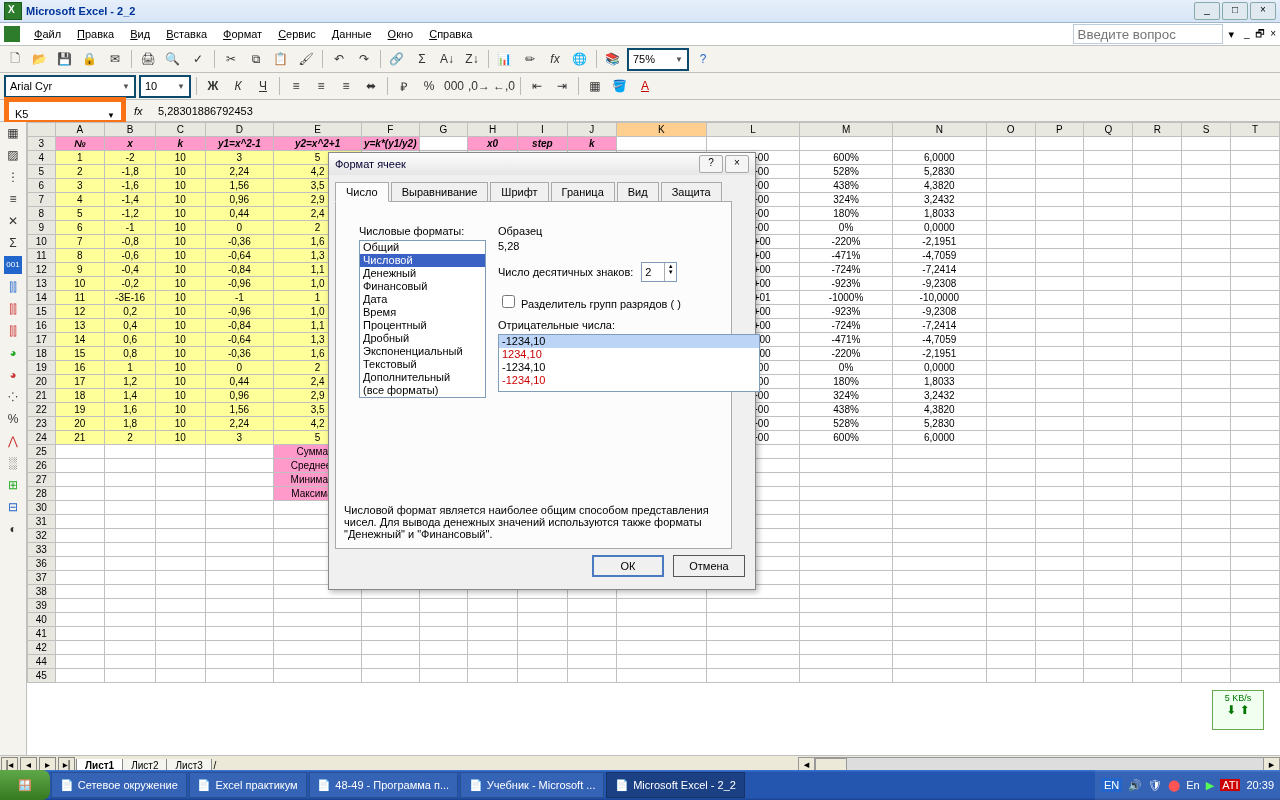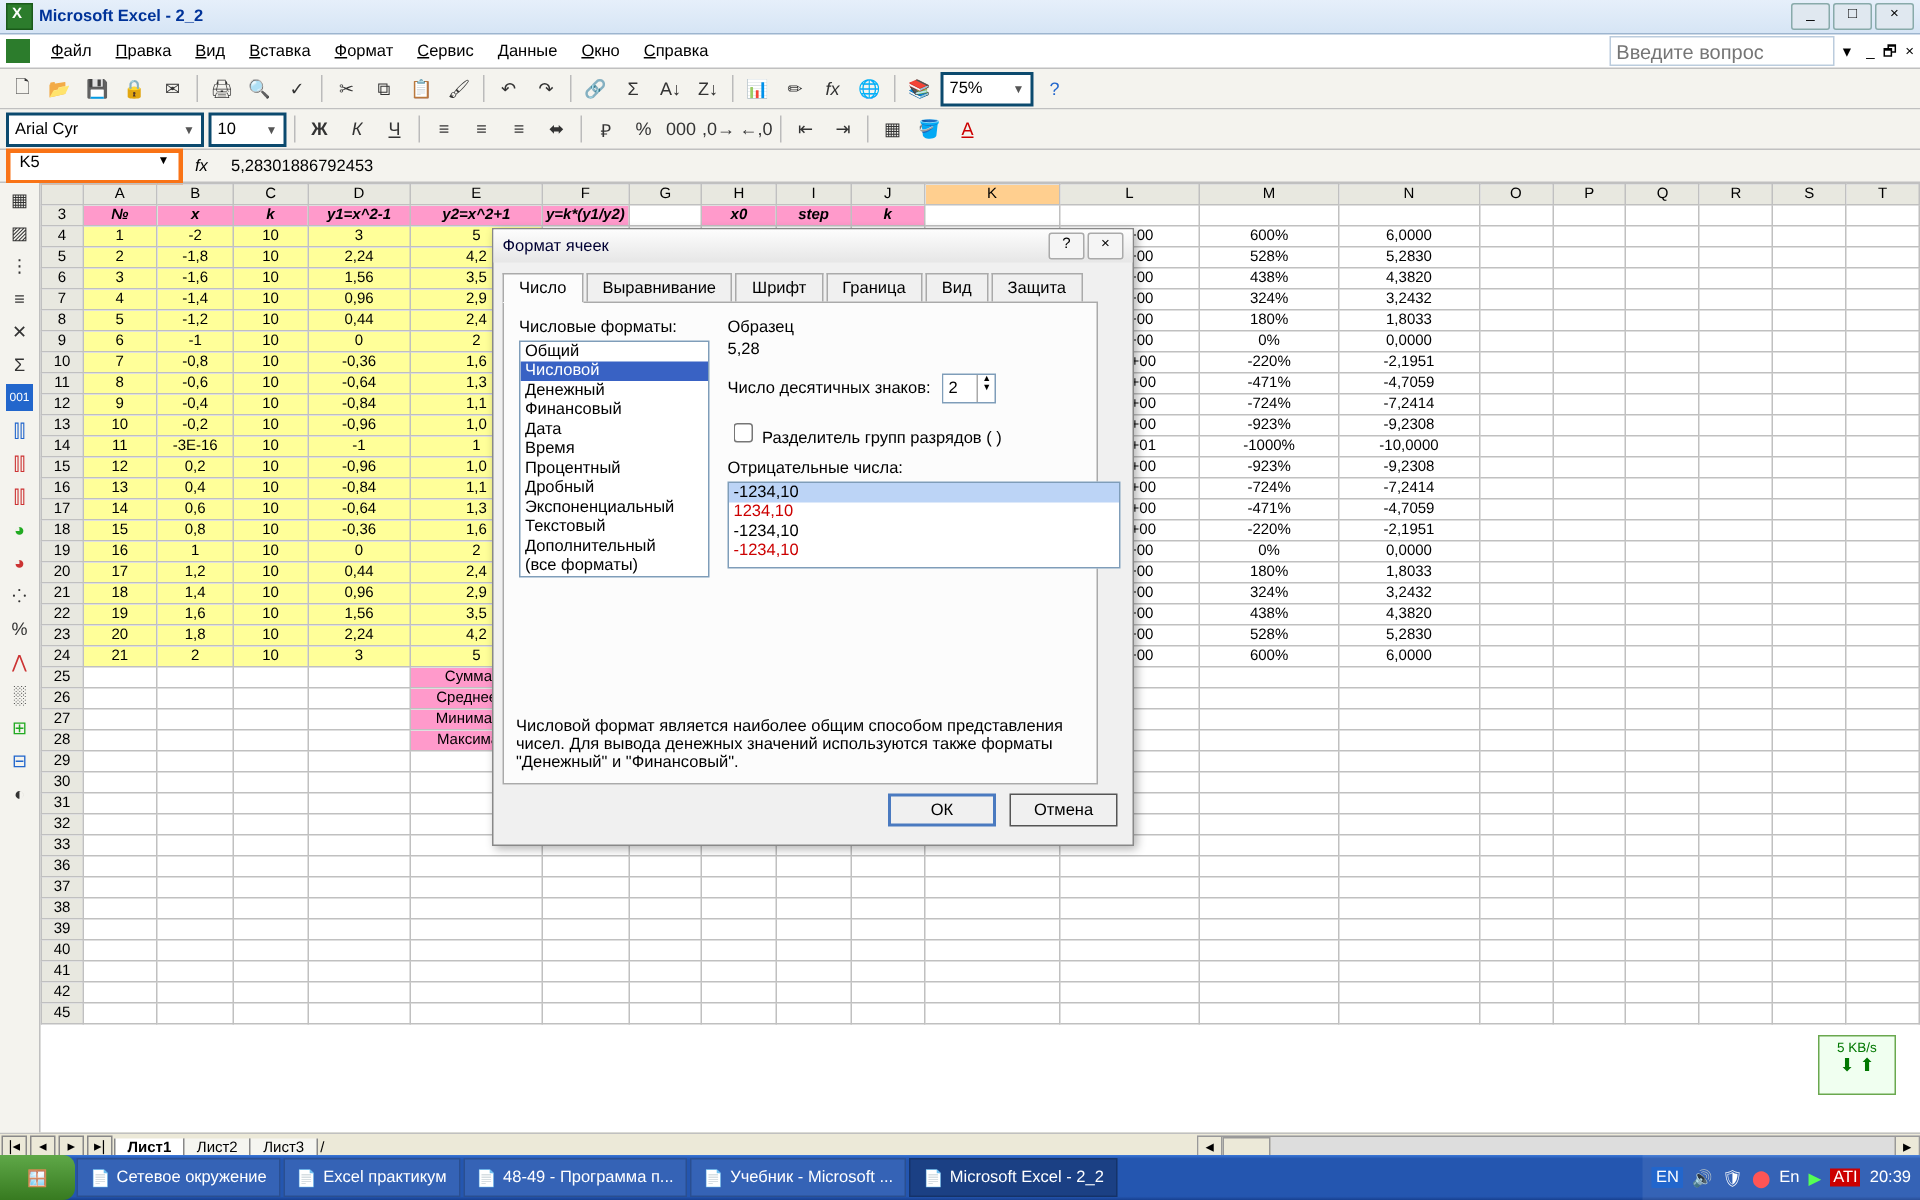--- a/index.html
+++ b/index.html
@@ -15,21 +15,21 @@
 .toolsrow{height:26px;border-bottom:1px solid #c0c0c0;display:flex;align-items:center;padding:0 4px;gap:3px;background:#f4f3ee}
 .tbtn{width:20px;height:20px;border:1px solid transparent;display:flex;align-items:center;justify-content:center;font-size:12px;color:#333}
 .tsep{width:1px;height:18px;background:#bbb;margin:0 2px}
 .fontbox{height:19px;border:2px solid #0c4a6e;background:#fff;padding:0 4px;font-size:11px;display:flex;align-items:center}
 .fontbox.name{width:120px}
 .fontbox.size{width:40px}
 .fontbox .dd{margin-left:auto;color:#555;font-size:8px}
 .zoombox{width:50px}
 .askbox{margin-left:auto;width:140px;height:18px;border:1px solid #bcd;color:#888;padding:0 4px;background:#fff}
 .fmrow{height:21px;display:flex;align-items:center;border-bottom:1px solid #c0c0c0;background:#f4f3ee}
-.namebox{width:100px;height:18px;border:3px solid #f97316;background:#fff;margin:0 4px;padding:0 6px;display:flex;align-items:flex-start}
+.namebox{width:100px;height:18px;border:5px solid #f97316;background:#fff;margin:0 4px;padding:0 6px;display:flex;align-items:flex-end}
 .fxicon{width:16px;font-style:italic;margin:0 4px}
 .fmval{flex:1;padding-left:4px}
 .workspace{display:flex;height:633px}
 .leftbar{width:26px;background:#f4f3ee;border-right:1px solid #c0c0c0;display:flex;flex-direction:column;align-items:center;padding-top:2px;gap:4px}
 .leftbar div{width:18px;height:18px;font-size:12px;text-align:center;line-height:18px;color:#333}
 .grid{flex:1;position:relative;overflow:hidden}
 .gridtbl{border-collapse:collapse;table-layout:fixed}
 .gridtbl td,.gridtbl th{border:1px solid #c0c0c0;height:13px;font-size:10px;padding:0 2px;text-align:center;overflow:hidden;white-space:nowrap}
 .gridtbl th{background:#e8e8e0;font-weight:normal}
 .gridtbl th.sel{background:#ffcf8f}
@@ -55,21 +55,21 @@
 .tbitem.active{background:rgba(0,0,0,.25)}
 .tray{margin-left:auto;display:flex;align-items:center;gap:6px;padding:0 6px;background:rgba(255,255,255,.08);height:30px}
 
 .dialog{position:absolute;left:328px;top:152px;width:426px;background:#f0f0f0;border:1px solid #888;box-shadow:2px 2px 6px rgba(0,0,0,.3);font-size:11px}
 .dlg-title{height:22px;background:linear-gradient(#fdfdfd,#e6e6e6);display:flex;align-items:center;padding:0 6px;font-size:11px}
 .dlg-title .t{flex:1;color:#003}
 .dlg-title .wb{width:22px;height:16px;border:1px solid #aaa;text-align:center;margin-left:2px;border-radius:2px;background:#f5f5f5;font-size:10px;line-height:14px}
 .dlg-tabs{display:flex;padding:6px 6px 0 6px;gap:0}
 .dlg-tab{padding:3px 10px;border:1px solid #aaa;border-bottom:none;background:#f0f0f0;margin-right:2px;position:relative;top:1px}
 .dlg-tab.active{background:#fcfcfc;border-bottom:1px solid #fcfcfc;z-index:2}
-.dlg-body{border:1px solid #aaa;margin:0 23px 6px 6px;background:#fcfcfc;padding:10px;height:300px;position:relative}
+.dlg-body{border:1px solid #aaa;margin:0 23px 6px 6px;background:#fcfcfc;padding:23px;height:300px;position:relative}
 .dlg-label{margin-bottom:3px}
 .listbox{width:125px;height:156px;border:1px solid #7f9db9;background:#fff;overflow:hidden}
 .listbox div{padding:0 3px;height:13px;line-height:13px}
 .listbox .sel{background:#3962c4;color:#fff}
 .spin{display:inline-block;border:1px solid #7f9db9;background:#fff;width:34px;height:18px;position:relative}
 .spin input{border:none;width:22px;height:16px;font-size:11px;text-align:left;padding-left:3px;outline:none}
 .spin .ar{position:absolute;right:0;top:0;width:11px;height:18px;border-left:1px solid #aaa;font-size:6px;text-align:center}
 .neglist{border:1px solid #7f9db9;background:#fff;width:260px;height:56px}
 .neglist div{padding:0 3px;height:13px;line-height:13px}
 .neglist .sel{background:#bcd4f6}
@@ -829,43 +829,20 @@
             <td></td>
             <td></td>
             <td></td>
             <td></td>
             <td></td>
             <td></td>
             <td></td>
             <td></td>
           </tr>
           <tr>
-            <th class="rowh">29</th>
-            <td></td>
-            <td></td>
-            <td></td>
-            <td></td>
-            <td></td>
-            <td></td>
-            <td></td>
-            <td></td>
-            <td></td>
-            <td></td>
-            <td></td>
-            <td></td>
-            <td></td>
-            <td></td>
-            <td></td>
-            <td></td>
-            <td></td>
-            <td></td>
-            <td></td>
-            <td></td>
-          </tr>
-          <tr>
             <th class="rowh">30</th>
             <td></td>
             <td></td>
             <td></td>
             <td></td>
             <td></td>
             <td></td>
             <td></td>
             <td></td>
             <td></td>
@@ -1083,20 +1060,43 @@
             <td></td>
             <td></td>
             <td></td>
             <td></td>
             <td></td>
             <td></td>
             <td></td>
           </tr>
           <tr>
             <th class="rowh">42</th>
+            <td></td>
+            <td></td>
+            <td></td>
+            <td></td>
+            <td></td>
+            <td></td>
+            <td></td>
+            <td></td>
+            <td></td>
+            <td></td>
+            <td></td>
+            <td></td>
+            <td></td>
+            <td></td>
+            <td></td>
+            <td></td>
+            <td></td>
+            <td></td>
+            <td></td>
+            <td></td>
+          </tr>
+          <tr>
+            <th class="rowh">44</th>
             <td></td>
             <td></td>
             <td></td>
             <td></td>
             <td></td>
             <td></td>
             <td></td>
             <td></td>
             <td></td>
             <td></td>

